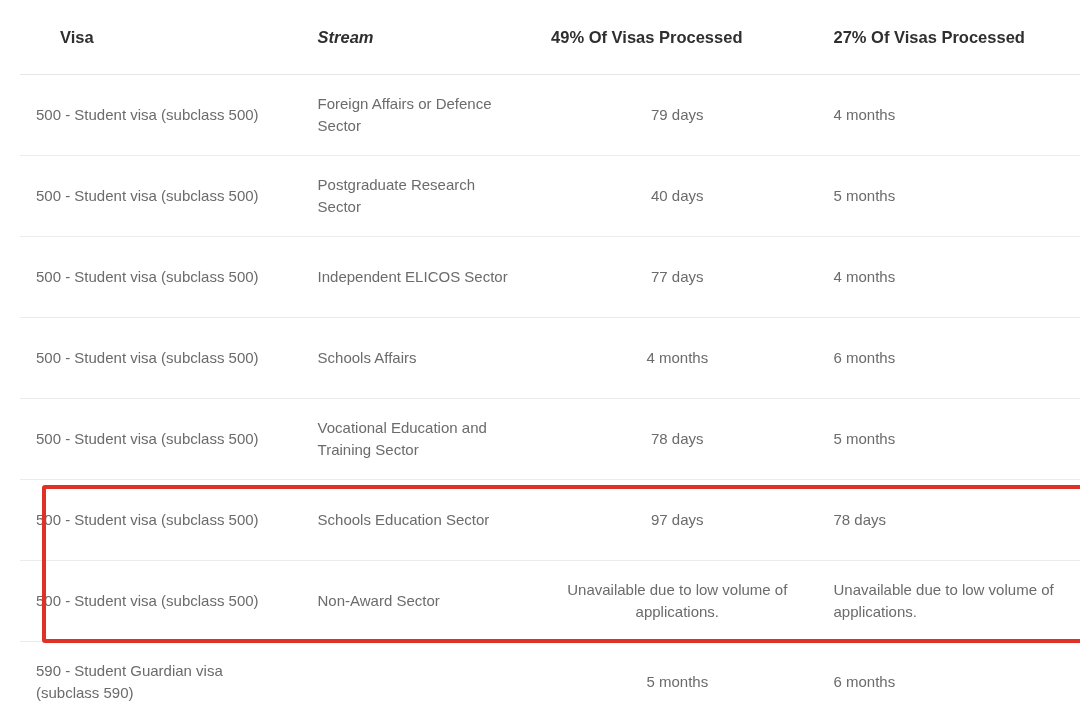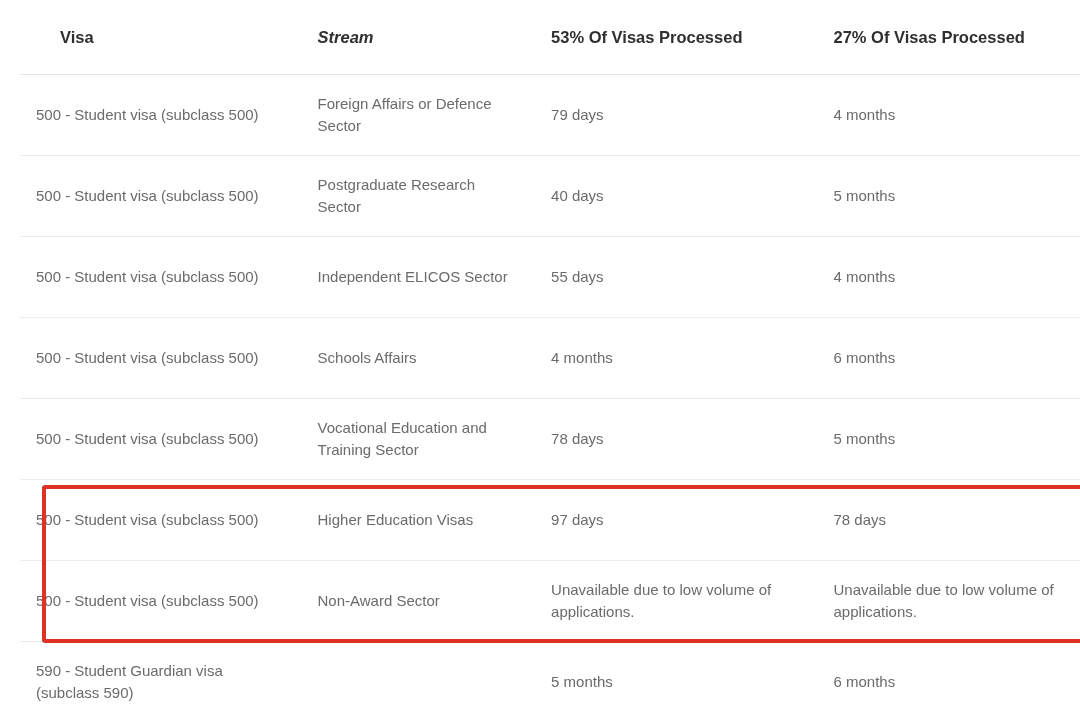--- a/index.html
+++ b/index.html
@@ -58,21 +58,21 @@
     height: 81px;
     border-bottom: 1px solid #ececec;
     background: #ffffff;
   }
 
   tbody tr:last-child td { border-bottom: none; }
 
   
   td.col-visa   { padding-left: 16px;  padding-right: 14px; box-sizing: border-box; }
   td.col-stream { padding-left: 40px;  padding-right: 14px; box-sizing: border-box; }
-  td.col-p75    { padding-left: 16px;  padding-right: 14px; box-sizing: border-box; }
+  td.col-p75    { padding-left: 16px;  padding-right: 14px; box-sizing: border-box; text-align: center; }
   td.col-p90    { padding-left: 16px;  padding-right: 14px; box-sizing: border-box; }
 
   th.col-visa   { padding-left: 40px;  box-sizing: border-box; }
   th.col-stream { padding-left: 40px;  box-sizing: border-box; font-style: italic; }
   th.col-p75    { padding-left: 16px;  box-sizing: border-box; }
   th.col-p90    { padding-left: 16px;  box-sizing: border-box; }
 
   
   #highlight-box {
     position: absolute;
@@ -111,58 +111,58 @@
     <colgroup>
       <col class="c-visa">
       <col class="c-stream">
       <col class="c-p75">
       <col class="c-p90">
     </colgroup>
     <thead>
       <tr>
         <th class="col-visa">Visa</th>
         <th class="col-stream">Stream</th>
-        <th class="col-p75">53% Of Visas Processed</th>
+        <th class="col-p75">49% Of Visas Processed</th>
         <th class="col-p90">27% Of Visas Processed</th>
       </tr>
     </thead>
     <tbody id="table-body">
         <tr>
           <td class="col-visa">500 - Student visa (subclass 500)</td>
           <td class="col-stream">Foreign Affairs or Defence Sector</td>
           <td class="col-p75">79 days</td>
           <td class="col-p90">4 months</td>
         </tr>
         <tr>
           <td class="col-visa">500 - Student visa (subclass 500)</td>
           <td class="col-stream">Postgraduate Research Sector</td>
           <td class="col-p75">40 days</td>
           <td class="col-p90">5 months</td>
         </tr>
         <tr>
           <td class="col-visa">500 - Student visa (subclass 500)</td>
           <td class="col-stream">Independent ELICOS Sector</td>
-          <td class="col-p75">55 days</td>
+          <td class="col-p75">77 days</td>
           <td class="col-p90">4 months</td>
         </tr>
         <tr>
           <td class="col-visa">500 - Student visa (subclass 500)</td>
           <td class="col-stream">Schools Affairs</td>
           <td class="col-p75">4 months</td>
           <td class="col-p90">6 months</td>
         </tr>
         <tr>
           <td class="col-visa">500 - Student visa (subclass 500)</td>
           <td class="col-stream">Vocational Education and Training Sector</td>
           <td class="col-p75">78 days</td>
           <td class="col-p90">5 months</td>
         </tr>
         <tr>
           <td class="col-visa">500 - Student visa (subclass 500)</td>
-          <td class="col-stream">Higher Education Visas</td>
+          <td class="col-stream">Schools Education Sector</td>
           <td class="col-p75">97 days</td>
           <td class="col-p90">78 days</td>
         </tr>
         <tr>
           <td class="col-visa">500 - Student visa (subclass 500)</td>
           <td class="col-stream">Non-Award Sector</td>
           <td class="col-p75">Unavailable due to low volume of applications.</td>
           <td class="col-p90">Unavailable due to low volume of applications.</td>
         </tr>
         <tr>

